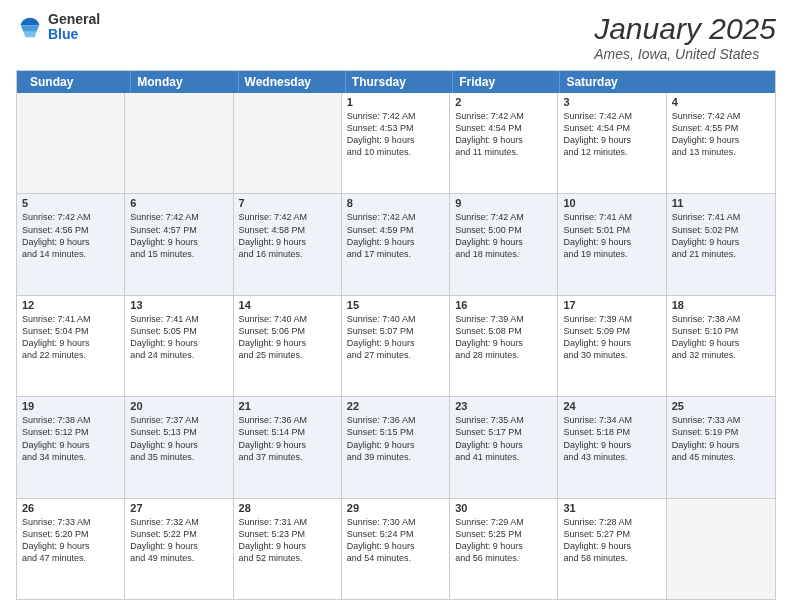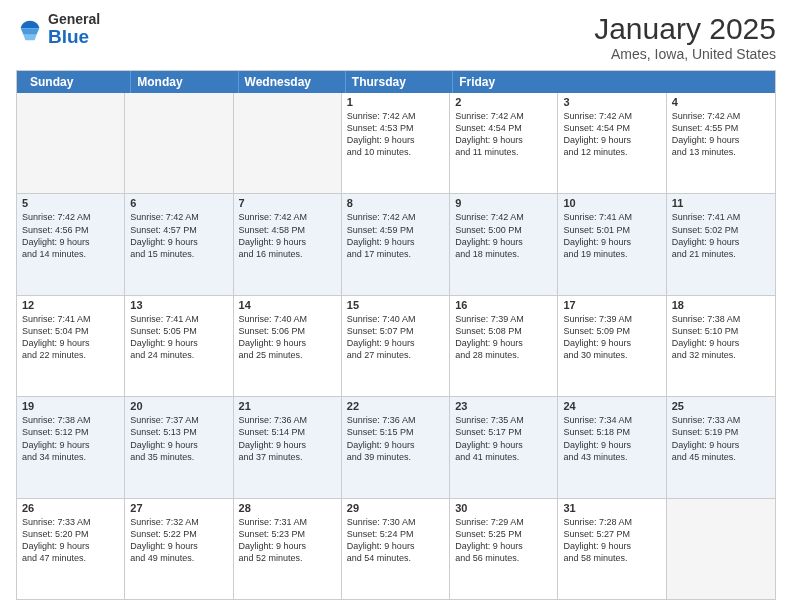--- a/index.html
+++ b/index.html
@@ -32,30 +32,31 @@
       display: flex;
       flex-direction: column;
       line-height: 1.1;
     }
     .logo-general {
       font-size: 14px;
       font-weight: bold;
       color: #333;
     }
     .logo-blue {
-      font-size: 19px;
+      font-size: 14px;
       font-weight: bold;
       color: #1a6bbf;
     }
     .logo-icon {
       width: 28px;
       height: 28px;
     }
     .title-block {
-      text-align: right;
+      text-align: left;
+      font-style: italic;
     }
     .month-title {
       font-size: 30px;
       font-weight: 300;
       color: #333;
     }
     .location-title {
       font-size: 14px;
       color: #555;
     }
@@ -136,20 +137,21 @@
     </div>
   </div>
 
   <div class="calendar">
     <div class="cal-header">
     <div class="cal-header-cell">Sunday</div>
         <div class="cal-header-cell">Monday</div>
         <div class="cal-header-cell">Wednesday</div>
         <div class="cal-header-cell">Thursday</div>
         <div class="cal-header-cell">Friday</div>
+        <div class="cal-header-cell">Saturday</div>
       </div>
     <div class="cal-body">
     <div class="cal-row">
           <div class="cal-cell empty"></div>
           <div class="cal-cell empty"></div>
           <div class="cal-cell empty"></div>
           <div class="cal-cell">
             <div class="day-num">1</div>
             <div class="day-info">Sunrise: 7:42 AM<br>Sunset: 4:53 PM<br>Daylight: 9 hours<br>and 10 minutes.</div>
           </div>

